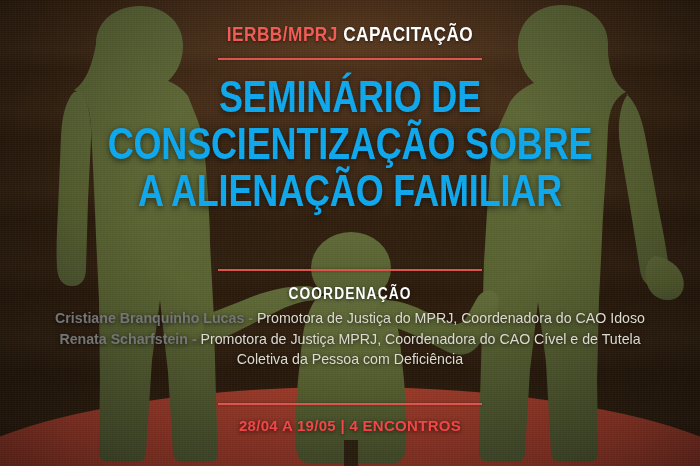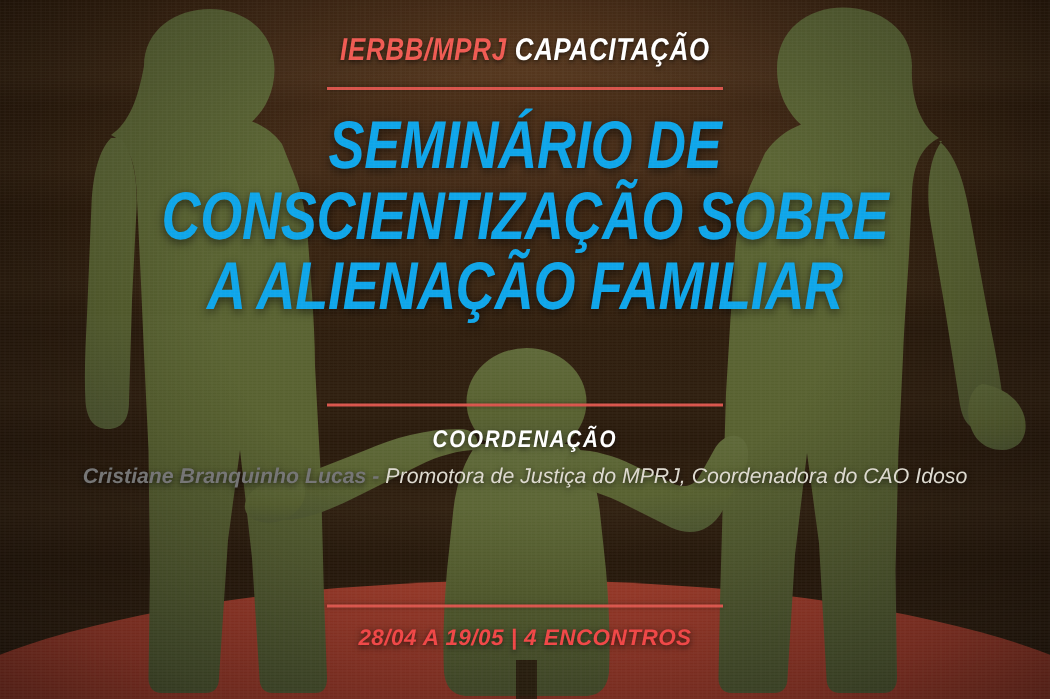--- a/index.html
+++ b/index.html
@@ -56,21 +56,20 @@
     width: 700px;
     height: 466px;
   }
 
   
   .content {
     position: absolute;
     inset: 0;
     z-index: 5;
     text-align: center;
-    font-style: italic;
   }
 
   .kicker {
     position: absolute;
     top: 23px;
     left: 0;
     right: 0;
     font-size: 21px;
     font-weight: bold;
     letter-spacing: 0.6px;
@@ -282,20 +281,21 @@
       <span class="hl">CONSCIENTIZAÇÃO SOBRE</span>
       <span class="hl">A ALIENAÇÃO FAMILIAR</span>
     </div>
 
     <div class="rule rule-mid"></div>
 
     <div class="coord-label">COORDENAÇÃO</div>
 
     <div class="coord-block">
       <p class="coord-entry"><span class="nm">Cristiane Branquinho Lucas</span><span class="nm"> - </span><span>Promotora de Justiça do MPRJ, Coordenadora do CAO Idoso</span></p>
+      <p class="coord-entry"><span class="nm">Renata Scharfstein</span><span class="nm"> - </span><span>Promotora de Justiça MPRJ, Coordenadora do CAO Cível e de Tutela Coletiva da Pessoa com Deficiência</span></p>
     </div>
 
     <div class="rule rule-bottom"></div>
 
     <div class="dates">
       <span>28/04 A 19/05 | 4  ENCONTROS</span>
     </div>
   </div>
 
   <div class="grain"></div>

